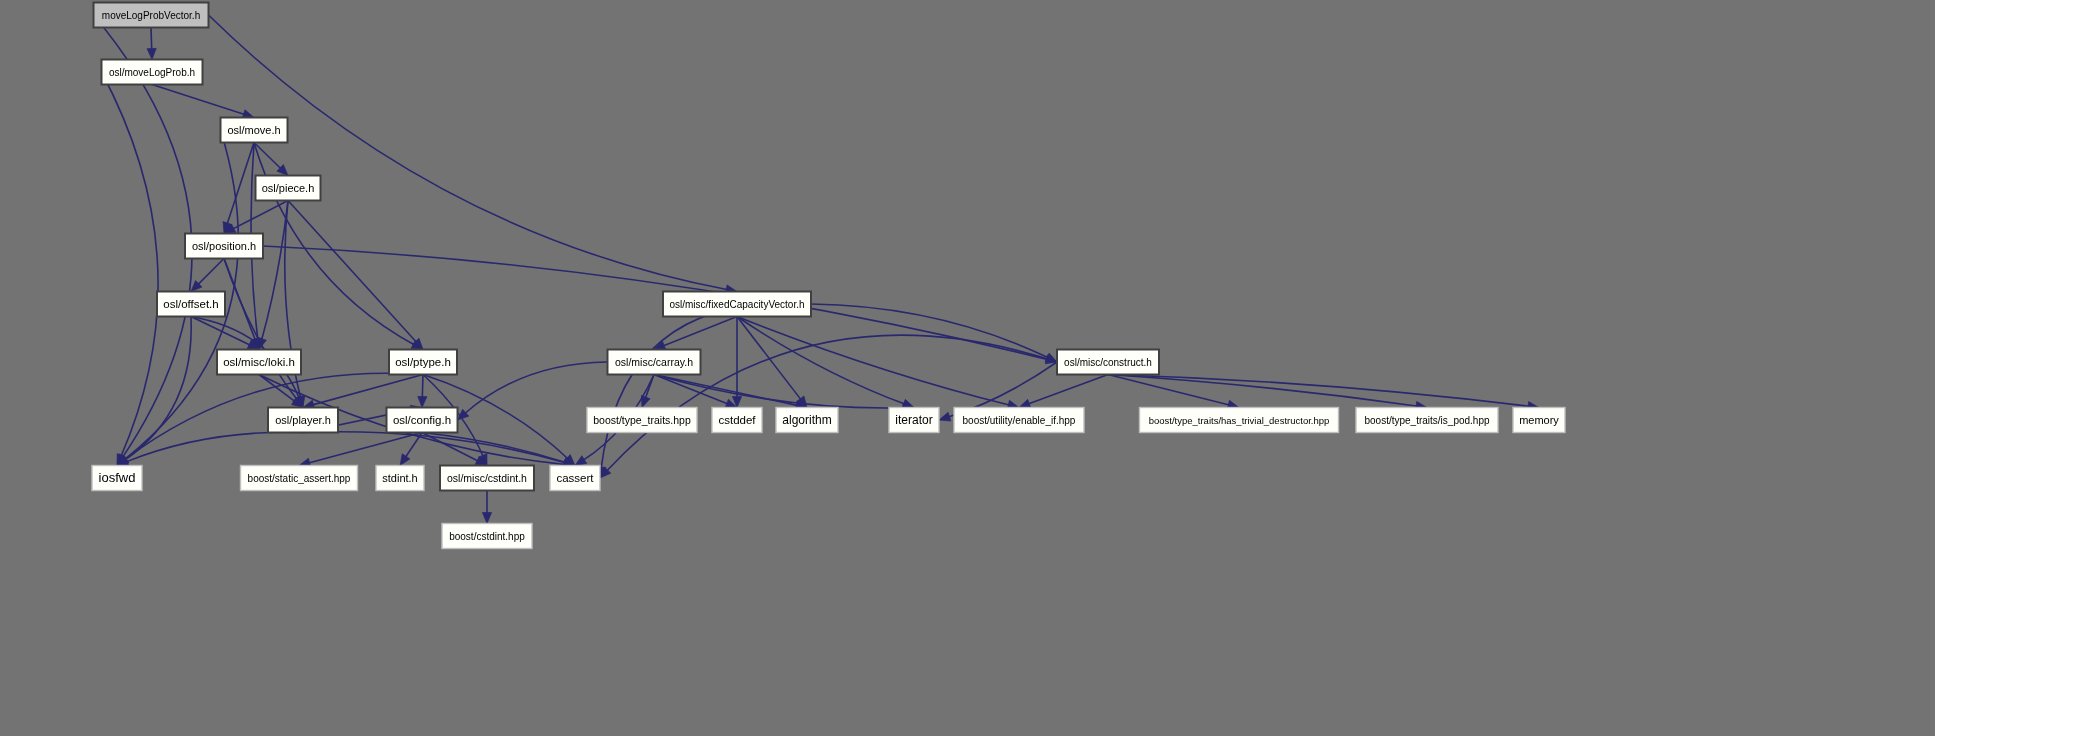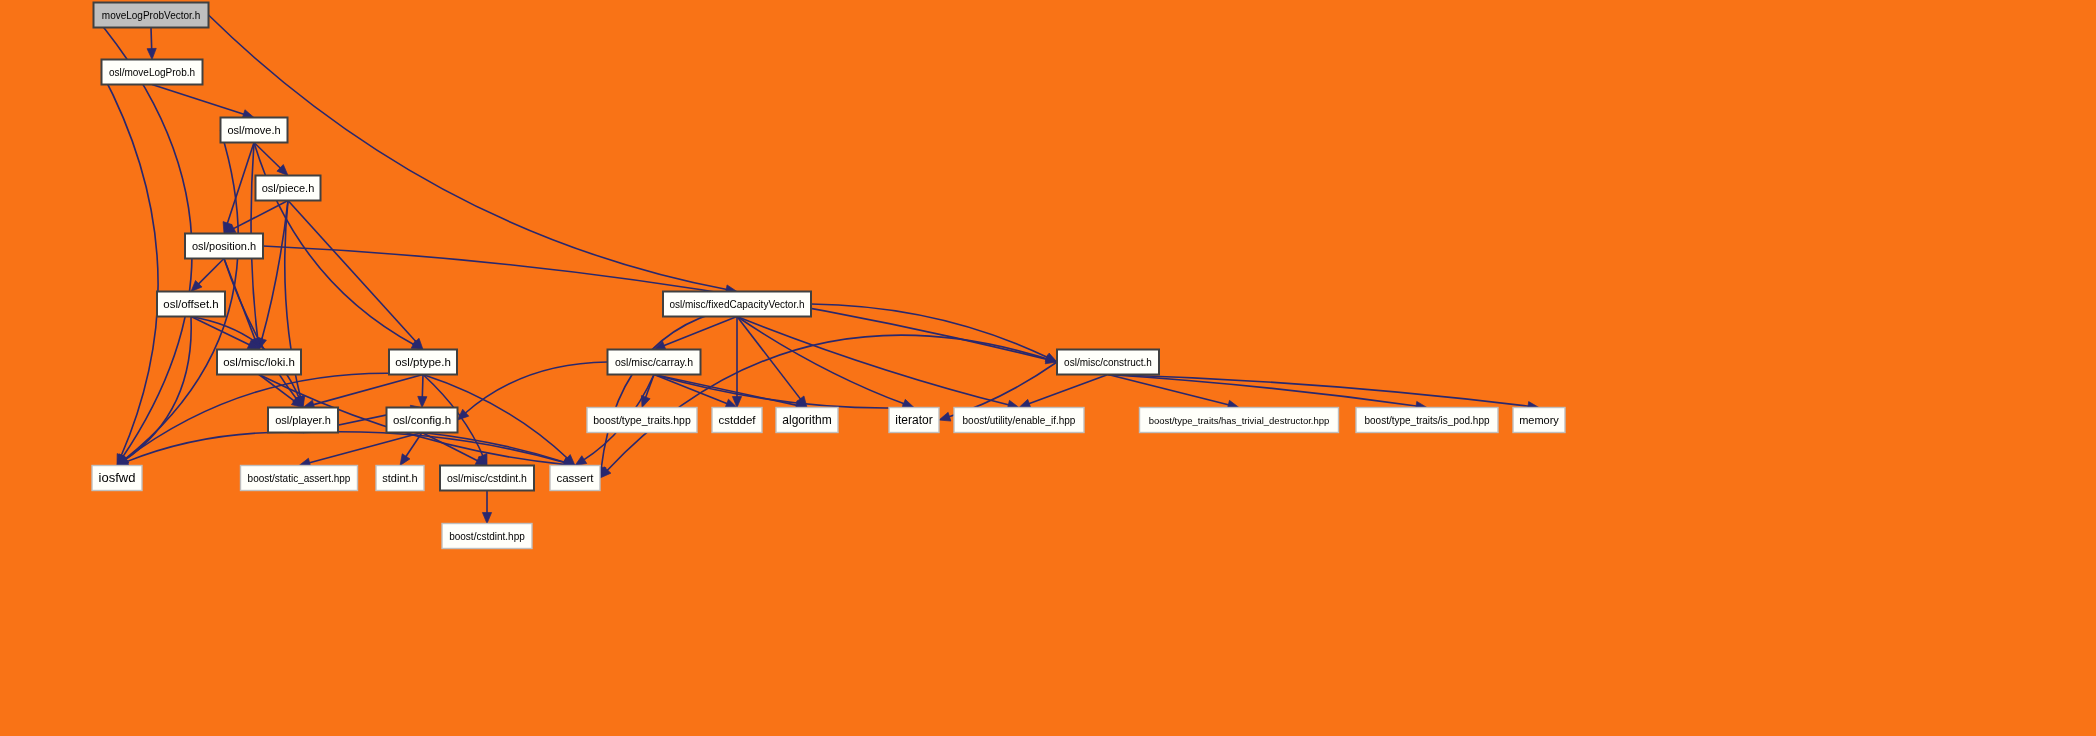--- a/index.html
+++ b/index.html
@@ -2,23 +2,23 @@
 <html><head>
 <meta charset="utf-8">
 <style>
   html, body {
     margin: 0;
     padding: 0;
     background: #ffffff;
   }
   #canvas {
     position: relative;
-    width: 2096px;
+    width: 1935px;
     height: 736px;
-    background: #f97316;
+    background: #737373;
     font-family: "Liberation Sans", sans-serif;
     overflow: hidden;
   }
   svg#graph {
     position: absolute;
     left: 0;
     top: 0;
     width: 2096px;
     height: 736px;
   }

